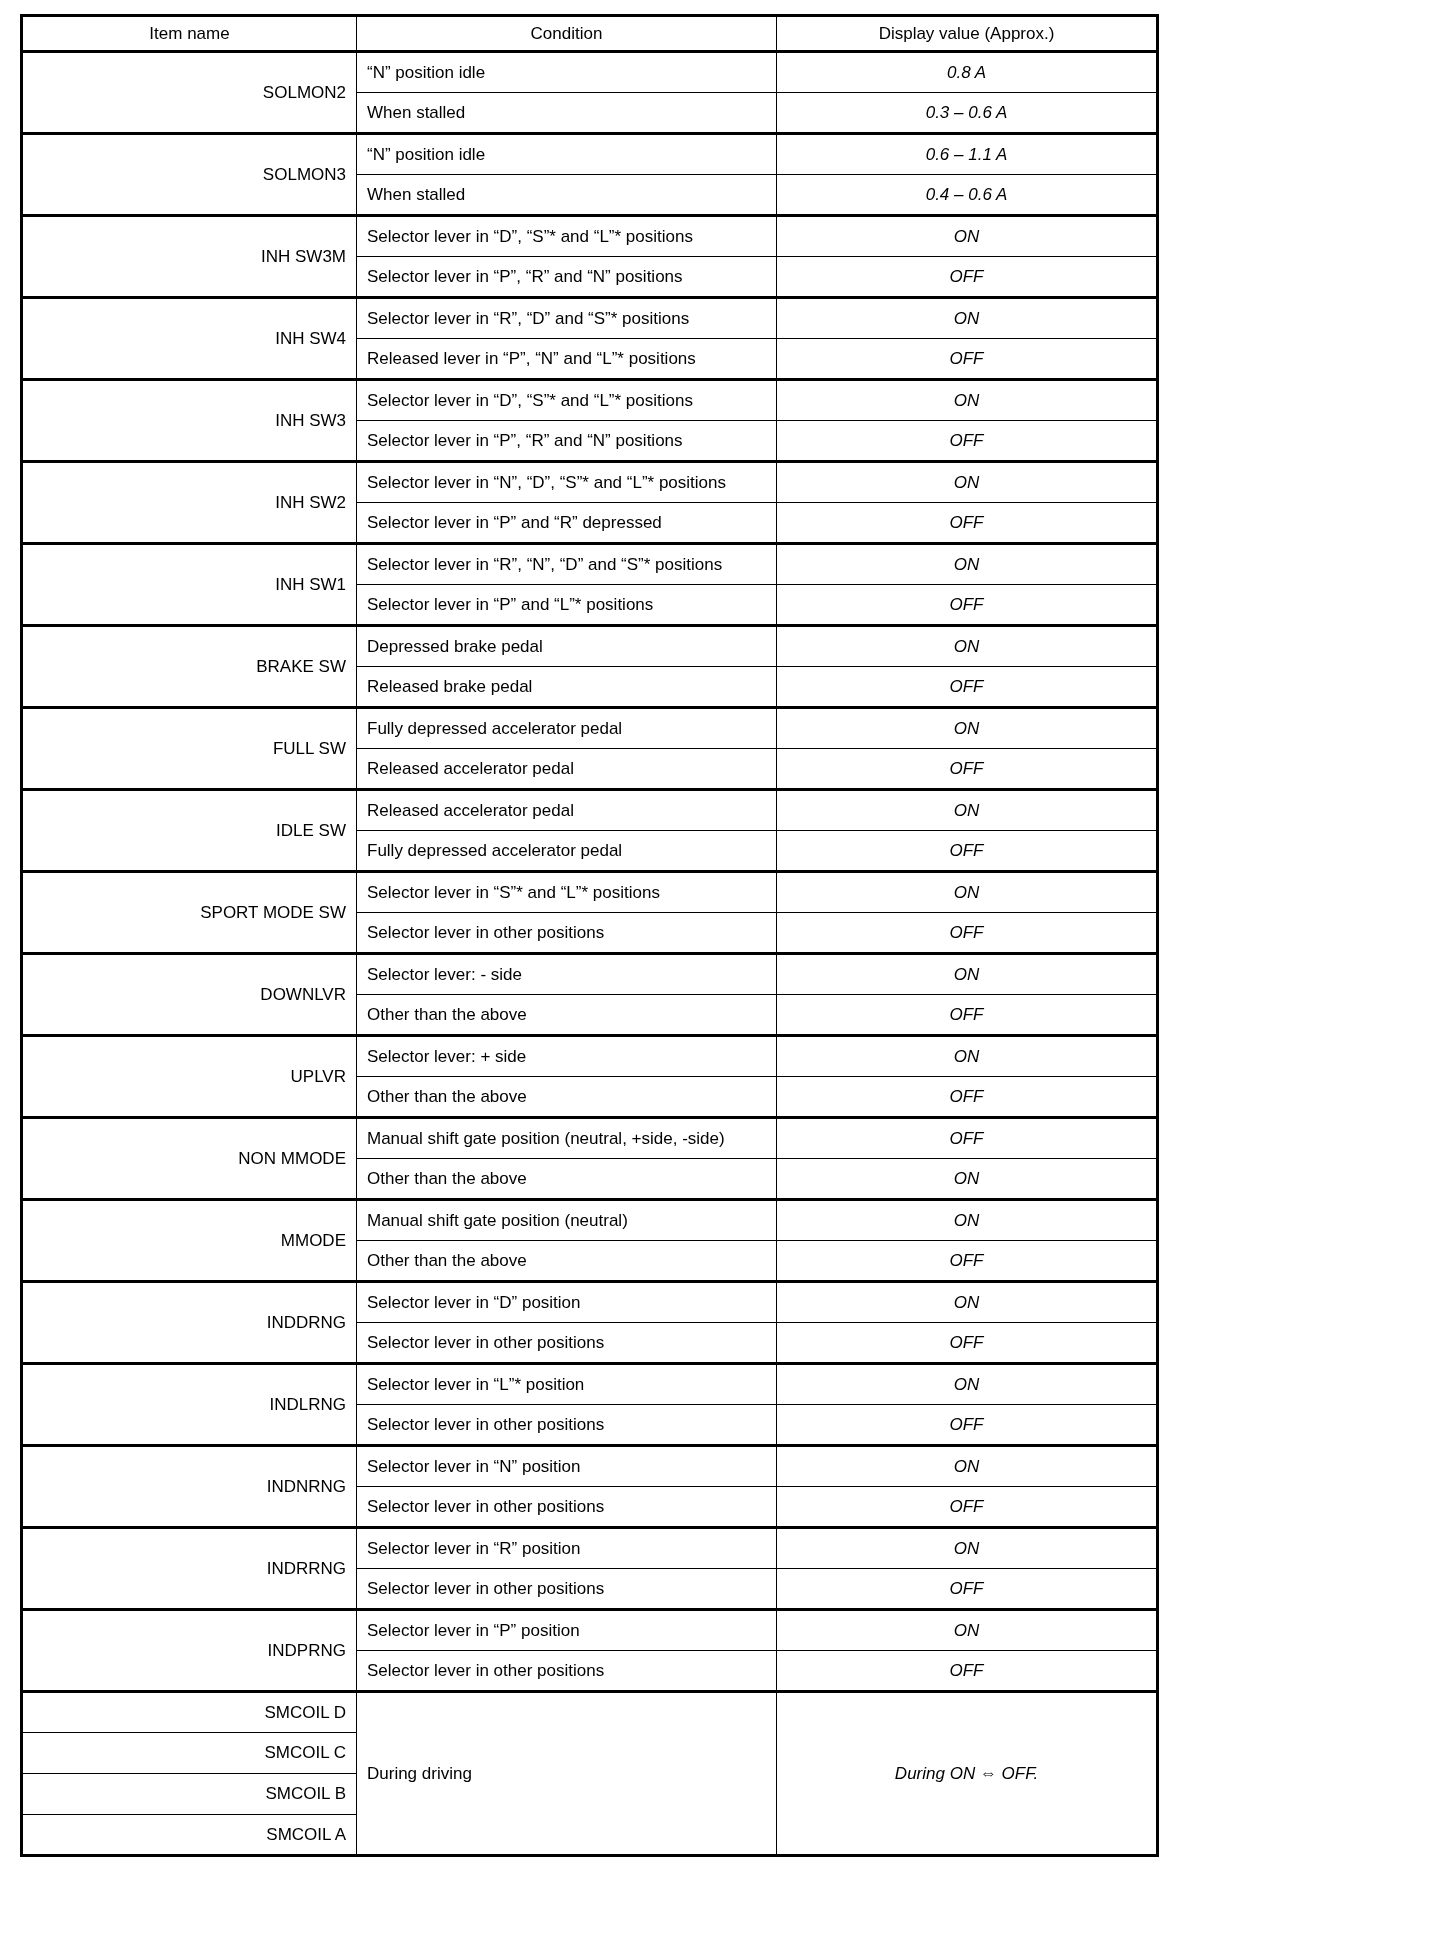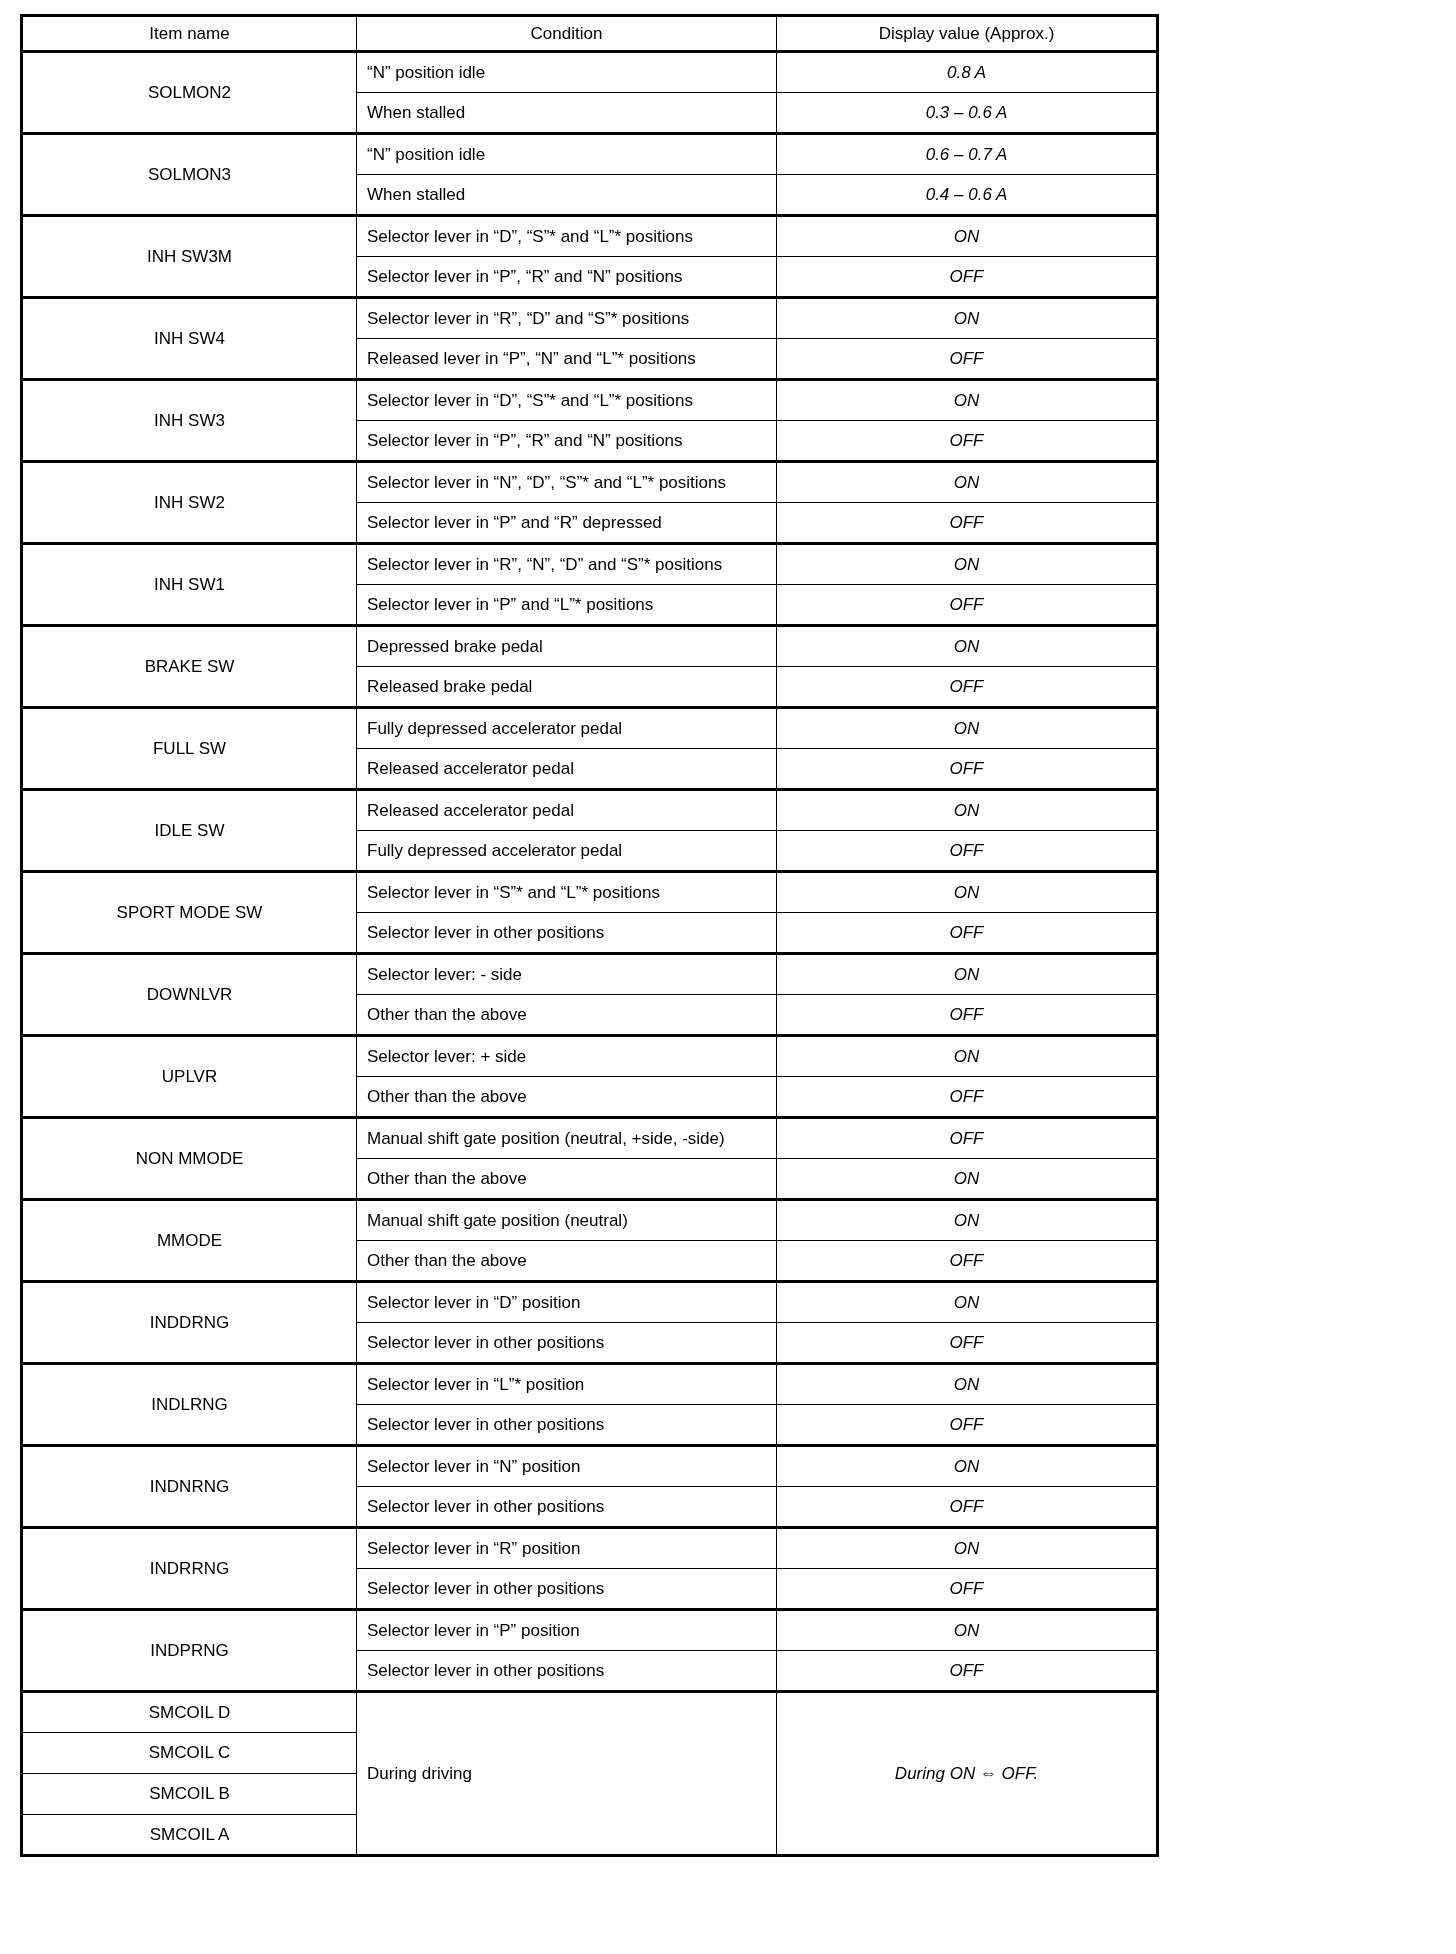--- a/index.html
+++ b/index.html
@@ -35,21 +35,21 @@
     white-space: nowrap;
   }
   table.diag thead tr { height: 36px; }
   table.diag tbody tr { height: 41px; }
   table.diag th {
     font-weight: normal;
     text-align: center;
     border-bottom: 3px solid #000000;
   }
   tr.group-start td { border-top: 3px solid #000000; }
-  td.col-item { text-align: center; padding-left: 16px; }
+  td.col-item { text-align: right; padding-left: 16px; }
   td.col-cond { text-align: left; padding-left: 12px; margin-left: 44px; }
   td.col-val  { text-align: center; font-style: italic; }
 </style>
 </head>
 <body>
 
 <div class="page">
   <table class="diag">
     <colgroup>
       <col style="width:335px">
@@ -70,21 +70,21 @@
           <td class="col-cond">“N” position idle</td>
           <td class="col-val">0.8 A</td>
         </tr>
         <tr>
           <td class="col-cond">When stalled</td>
           <td class="col-val">0.3 – 0.6 A</td>
         </tr>
         <tr class="group-start">
           <td class="col-item" rowspan="2">SOLMON3</td>
           <td class="col-cond">“N” position idle</td>
-          <td class="col-val">0.6 – 0.7 A</td>
+          <td class="col-val">0.6 – 1.1 A</td>
         </tr>
         <tr>
           <td class="col-cond">When stalled</td>
           <td class="col-val">0.4 – 0.6 A</td>
         </tr>
         <tr class="group-start">
           <td class="col-item" rowspan="2">INH SW3M</td>
           <td class="col-cond">Selector lever in “D”, “S”* and “L”* positions</td>
           <td class="col-val">ON</td>
         </tr>

